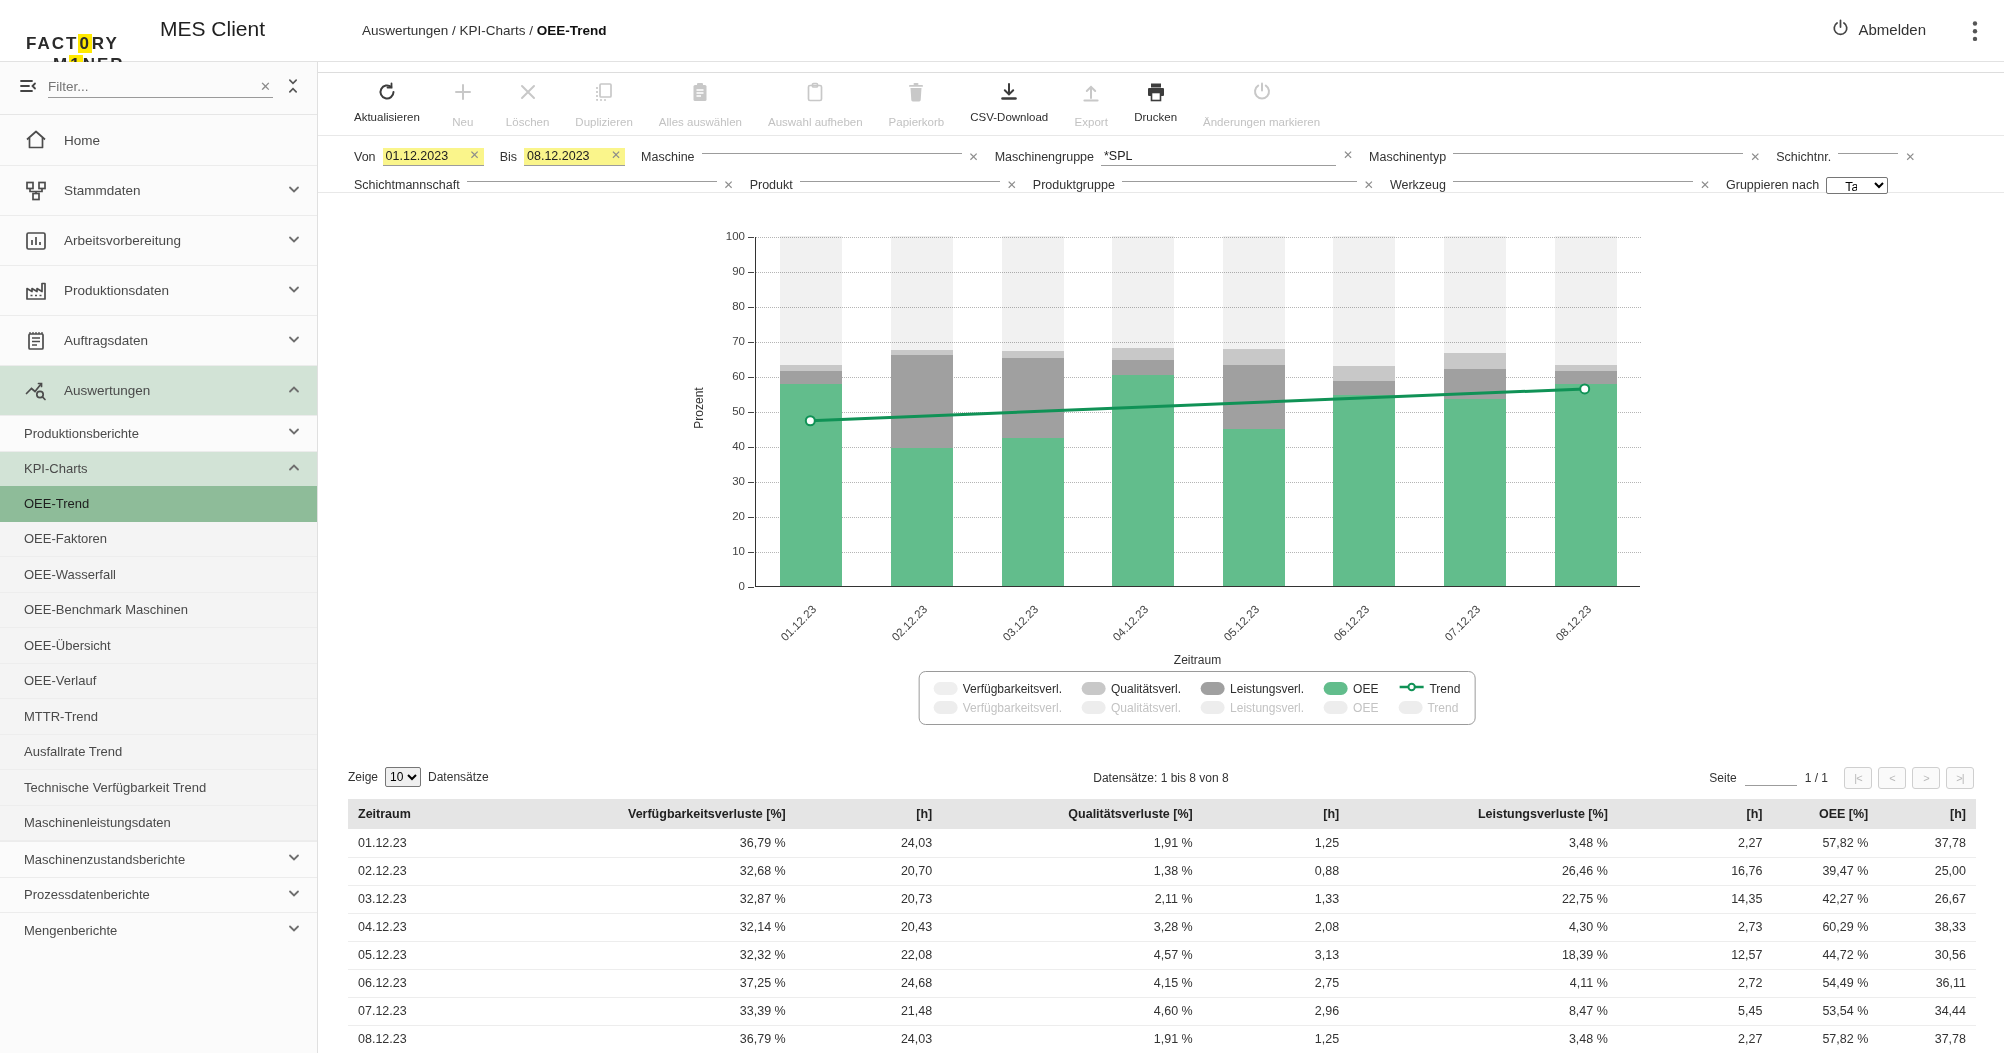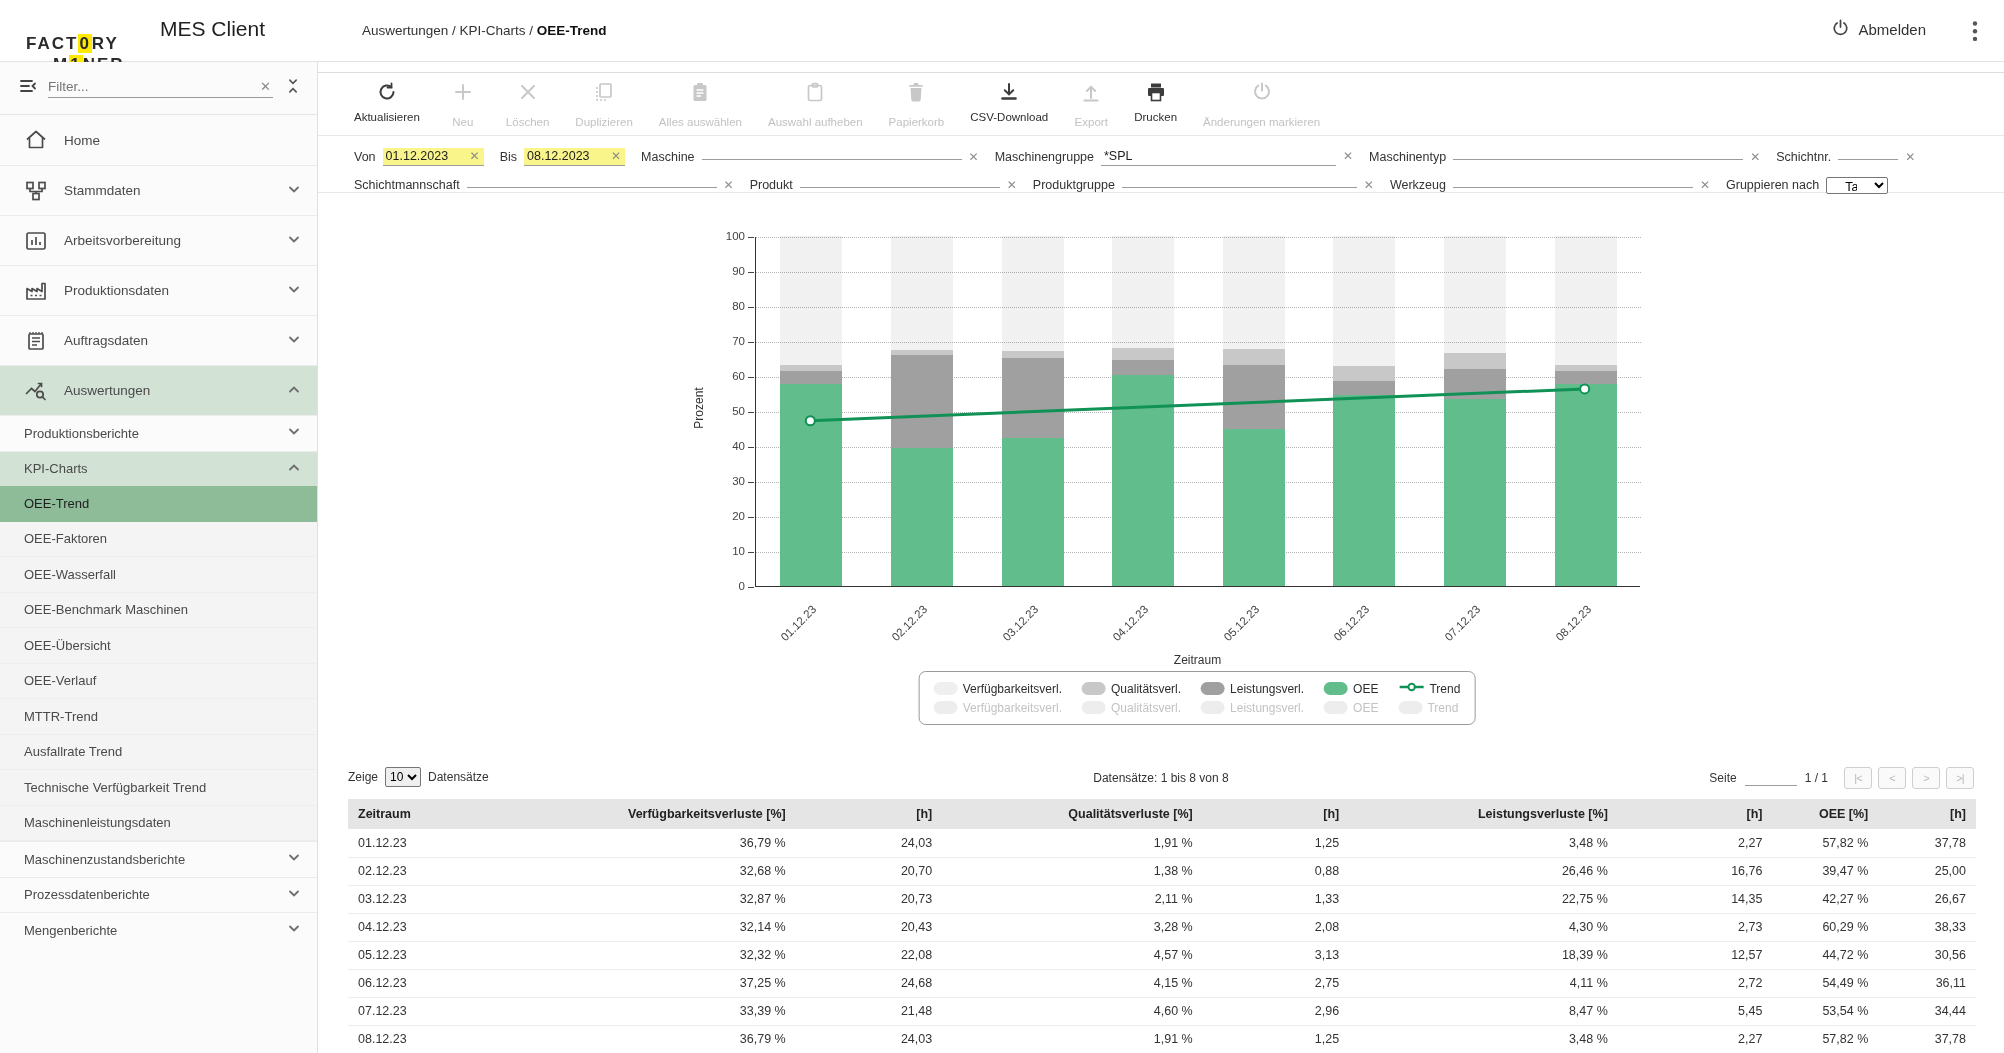--- a/index.html
+++ b/index.html
@@ -56,21 +56,21 @@
   .tb-btn.on  svg { color:#3c3c3c; }
   .tb-btn.off { color:#c2c2c2;gap:9px; }
   .tb-btn.off svg { color:#c8c8c8; }
 
   
   .fwrap { position:absolute; left:0; top:62px; width:1686px; height:58px; border-top:1px solid #e8e8e8;
            border-bottom:1px solid #e8e8e8; padding:6px 0 0 36px; }
   .frow { display:flex; align-items:flex-end; gap:16px; height:24px; margin-bottom:4px; }
   .ff { display:flex; align-items:flex-end; gap:7px; font-size:12.5px; color:#333; }
   .ff .flab { padding-bottom:2px; white-space:nowrap; }
-  .fin { display:flex; align-items:center; }
+  .fin { display:flex; align-items:flex-start; }
   .fin .fval { border-bottom:1px solid #9c9c9c; font-size:12.5px; color:#222; padding:1px 3px 2px 3px; }
   .fin .fx { color:#8c8c8c; font-size:12px; padding:0 0 2px 7px; cursor:pointer; }
   .fin.hl { background:#faf58b; border-bottom:1px solid #9c9c9c; }
   .fin.hl .fval { border-bottom:none; }
   .fin.hl .fx { padding-right:4px; }
   .fsel { border:1px solid #767676; border-radius:2px; background:#fff; font-size:12.5px;
           font-family:inherit; padding:1px 14px; height:17px; }
 
   
   .chart { position:absolute; left:0; top:128px; width:1686px; height:468px; }

